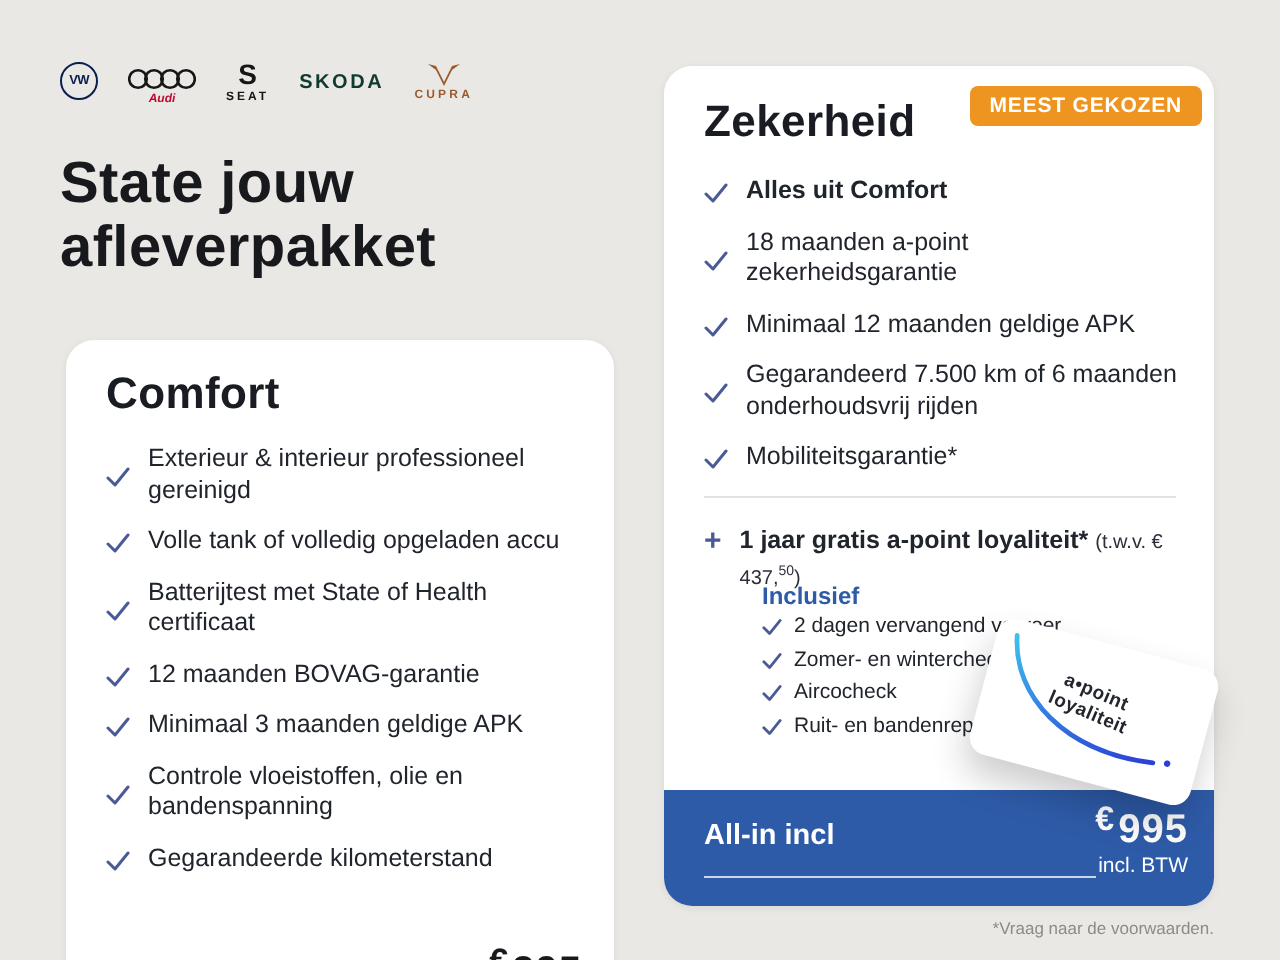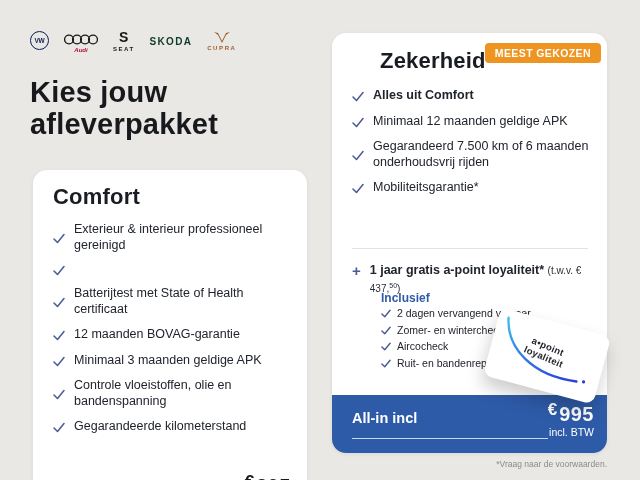--- a/index.html
+++ b/index.html
@@ -21,21 +21,21 @@
 
   
   .headline{position:absolute;left:30px;top:76px;font-size:29px;line-height:32px;font-weight:600;color:#17191d;letter-spacing:0.2px;}
 
   
   .card{position:absolute;background:#ffffff;border-radius:14px;box-shadow:0 1px 4px rgba(0,0,0,0.07);}
   .card-comfort{left:33px;top:170px;width:274px;height:352px;}
   .card-zekerheid{left:332px;top:33px;width:275px;height:420px;}
   .card-title{font-size:22px;font-weight:700;color:#191c22;letter-spacing:0.2px;}
   .card-comfort .card-title{position:absolute;left:20px;top:14px;}
-  .card-zekerheid .card-title{position:absolute;left:20px;top:15px;margin-left:28px;}
+  .card-zekerheid .card-title{position:absolute;left:20px;top:15px;}
 
   ul.checklist{list-style:none;margin:0;padding:0;}
   ul.checklist li{display:flex;gap:9px;align-items:center;margin-bottom:10px;}
   ul.checklist li .txt{font-size:12.5px;line-height:15.5px;color:#20242c;}
   .check-icon{flex:0 0 auto;margin-top:2px;}
   .comfort-list{position:absolute;left:20px;top:52px;width:236px;}
   .zeker-list{position:absolute;left:20px;top:55px;width:240px;}
   .zeker-list li .bold{font-weight:700;}
 
   .price-block{position:absolute;text-align:right;}
@@ -109,37 +109,38 @@
     </div>
     <div class="brand">
       <svg class="cupra-mark" width="18" height="12" viewBox="0 0 18 12">
         <path d="M1,1 L5,2 L9,10 L13,2 L17,1 L13,4 L9,12 L5,4 Z" fill="#9a5c2e"></path>
       </svg>
       <span class="cupra-word">CUPRA</span>
     </div>
   </div>
 
   <div class="headline">
-    <div>Kies jouw</div>
+    <div>State jouw</div>
     <div>afleverpakket</div>
   </div>
 
   <div class="card card-comfort">
     <div class="card-title">Comfort</div>
     <ul class="checklist comfort-list">
       <li>
         <svg class="check-icon" width="12" height="11" viewBox="0 0 12 11">
             <polyline points="1,6 4.5,9.5 11,1.5" fill="none" stroke="#4a5a96" stroke-width="1.5" stroke-linecap="round" stroke-linejoin="round"></polyline>
           </svg>
         <span class="txt">Exterieur &amp; interieur professioneel gereinigd</span>
         </li>
       <li>
         <svg class="check-icon" width="12" height="11" viewBox="0 0 12 11">
             <polyline points="1,6 4.5,9.5 11,1.5" fill="none" stroke="#4a5a96" stroke-width="1.5" stroke-linecap="round" stroke-linejoin="round"></polyline>
           </svg>
+        <span class="txt">Volle tank of volledig opgeladen accu</span>
         </li>
       <li>
         <svg class="check-icon" width="12" height="11" viewBox="0 0 12 11">
             <polyline points="1,6 4.5,9.5 11,1.5" fill="none" stroke="#4a5a96" stroke-width="1.5" stroke-linecap="round" stroke-linejoin="round"></polyline>
           </svg>
         <span class="txt">Batterijtest met State of Health certificaat</span>
         </li>
       <li>
         <svg class="check-icon" width="12" height="11" viewBox="0 0 12 11">
             <polyline points="1,6 4.5,9.5 11,1.5" fill="none" stroke="#4a5a96" stroke-width="1.5" stroke-linecap="round" stroke-linejoin="round"></polyline>
@@ -176,20 +177,26 @@
   <div class="card card-zekerheid">
     <div class="badge">MEEST GEKOZEN</div>
     <div class="card-title">Zekerheid</div>
 
     <ul class="checklist zeker-list">
       <li>
         <svg class="check-icon" width="12" height="11" viewBox="0 0 12 11">
             <polyline points="1,6 4.5,9.5 11,1.5" fill="none" stroke="#4a5a96" stroke-width="1.5" stroke-linecap="round" stroke-linejoin="round"></polyline>
           </svg>
         <span class="txt bold">Alles uit Comfort</span>
+        </li>
+      <li>
+        <svg class="check-icon" width="12" height="11" viewBox="0 0 12 11">
+            <polyline points="1,6 4.5,9.5 11,1.5" fill="none" stroke="#4a5a96" stroke-width="1.5" stroke-linecap="round" stroke-linejoin="round"></polyline>
+          </svg>
+        <span class="txt">18 maanden a-point zekerheidsgarantie</span>
         </li>
       <li>
         <svg class="check-icon" width="12" height="11" viewBox="0 0 12 11">
             <polyline points="1,6 4.5,9.5 11,1.5" fill="none" stroke="#4a5a96" stroke-width="1.5" stroke-linecap="round" stroke-linejoin="round"></polyline>
           </svg>
         <span class="txt">Minimaal 12 maanden geldige APK</span>
         </li>
       <li>
         <svg class="check-icon" width="12" height="11" viewBox="0 0 12 11">
             <polyline points="1,6 4.5,9.5 11,1.5" fill="none" stroke="#4a5a96" stroke-width="1.5" stroke-linecap="round" stroke-linejoin="round"></polyline>

